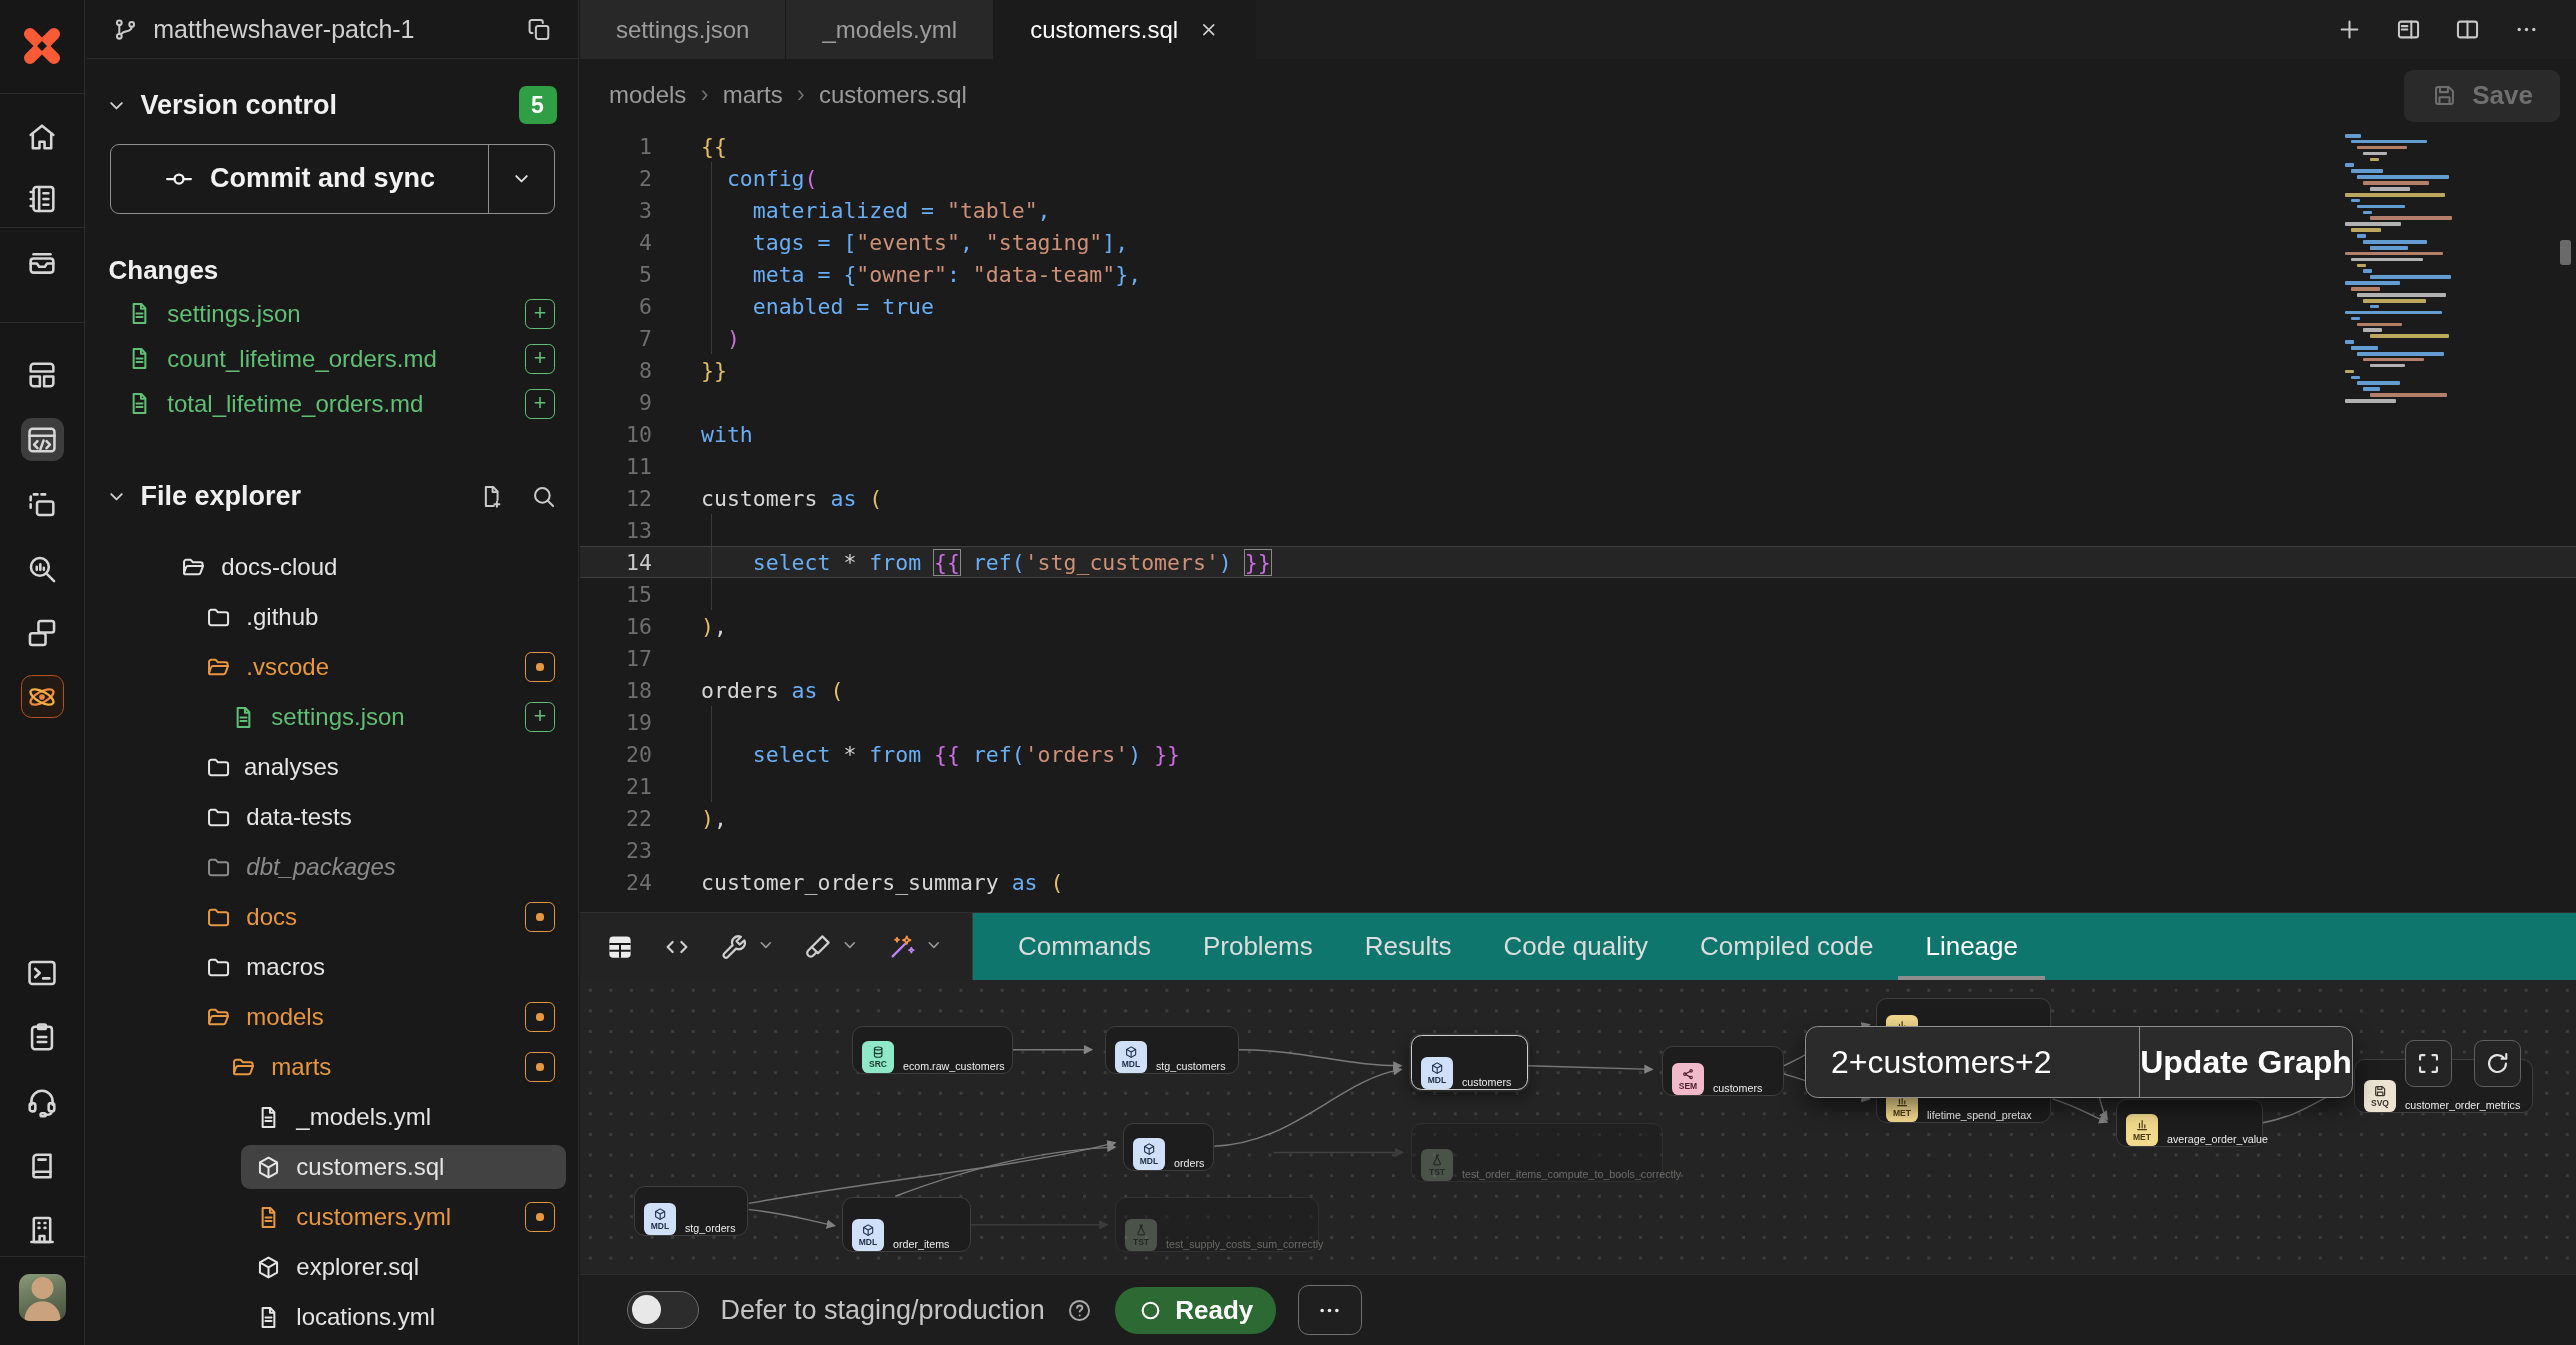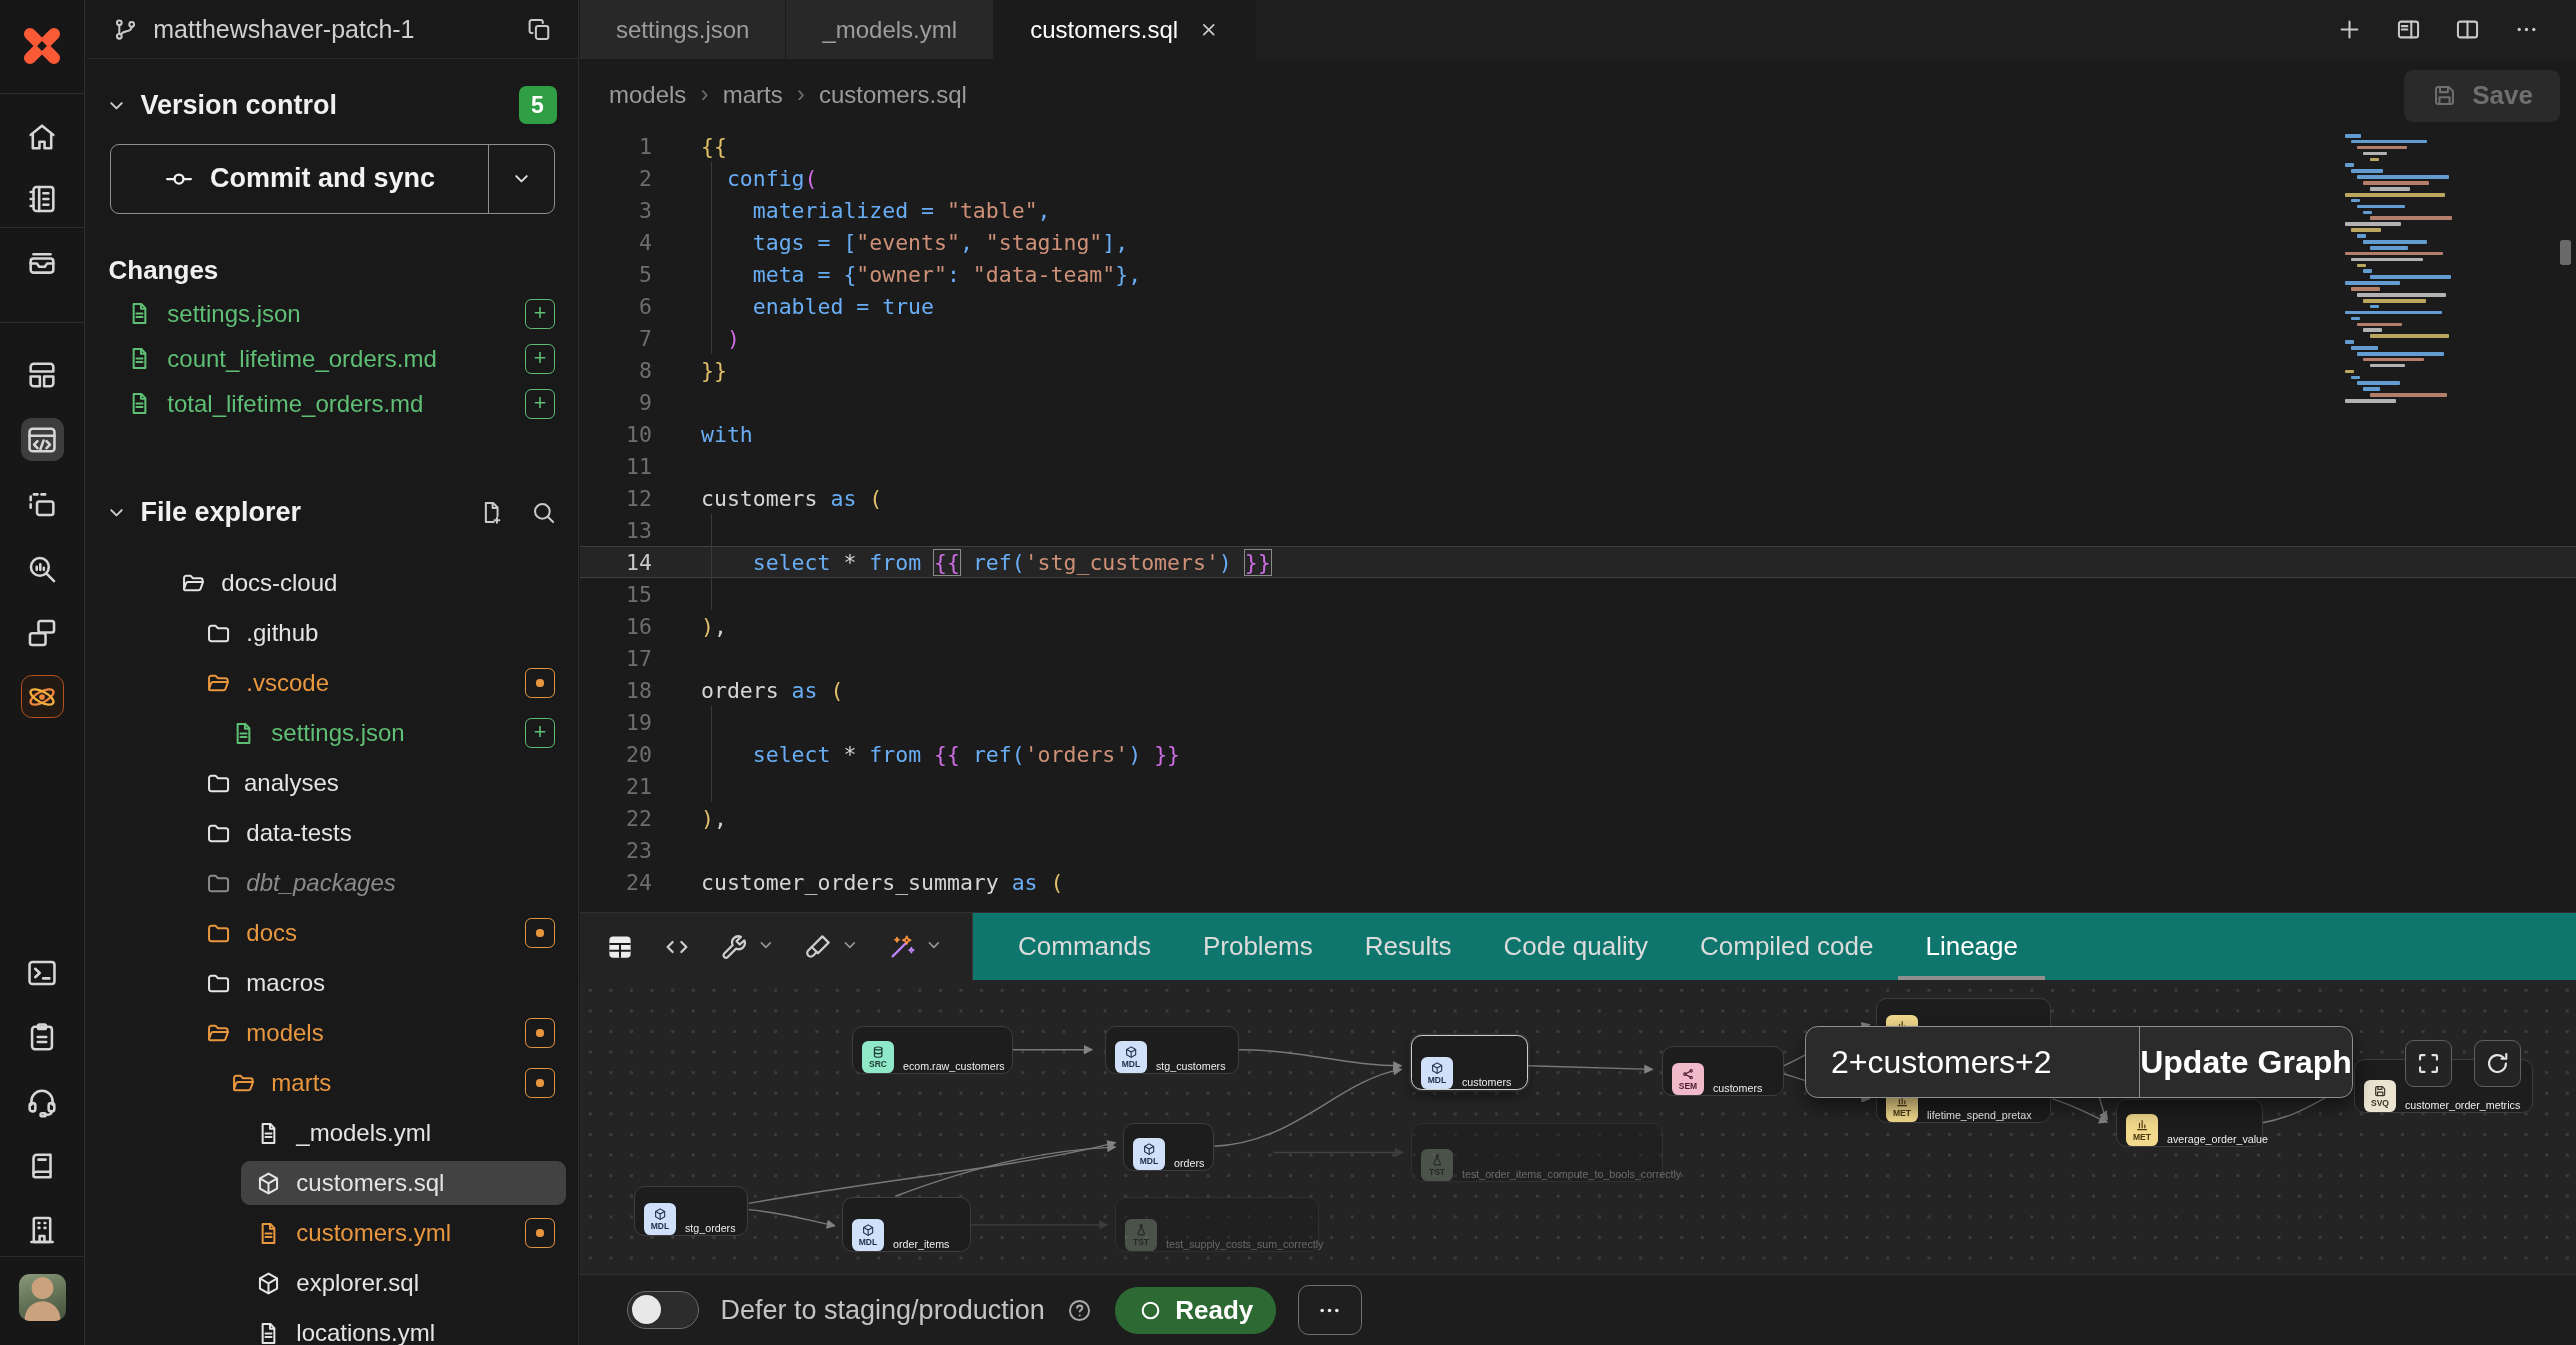--- a/index.html
+++ b/index.html
@@ -34,21 +34,21 @@
   .commit-btn { margin:19.7px 23px 0 23px; height:70px; border:1.8px solid #8f8f8f; border-radius:9px; display:flex; align-items:stretch; color:#f2f2f2; cursor:pointer; }
   .commit-main { flex:1; display:flex; align-items:center; justify-content:center; gap:16px; font-size:27px; font-weight:bold; }
   .commit-main svg { width:30px; height:30px; }
   .commit-chev { width:66px; border-left:1.8px solid #8f8f8f; display:flex; align-items:center; justify-content:center; }
   .commit-chev svg { width:23px; height:23px; color:#e0e0e0; }
   .changes-label { margin:41px 0 5.4px 21.5px; font-size:26px; font-weight:bold; color:#f0f0f0; }
   .change-row { height:45px; display:flex; align-items:center; gap:14.3px; padding-left:39px; padding-right:23px; font-size:24px; color:#5fbf74; cursor:pointer; }
   .change-row svg { width:27px; height:27px; flex:none; }
   .sq-badge { margin-left:auto; width:30px; height:30px; border:1.8px solid currentColor; border-radius:6.3px; display:flex; align-items:center; justify-content:center; font-size:21.5px; line-height:1; flex:none; cursor:pointer; }
   .sq-badge.dot::before { content:""; width:7.2px; height:7.2px; border-radius:50%; background:currentColor; }
-  .fe-header { margin-top:71px; }
+  .fe-header { margin-top:55px; }
   .fe-actions { margin-left:auto; display:flex; gap:25px; color:#d6d6d6; }
   .fe-actions svg { width:27px; height:27px; }
   .tree { margin-top:30px; }
   .tree-row { position:relative; height:50px; display:flex; align-items:center; gap:14.3px; padding-right:23px; font-size:24px; cursor:pointer; }
   .tree-row svg { width:27px; height:27px; flex:none; position:relative; z-index:1; }
   .tree-row .lbl { position:relative; z-index:1; white-space:nowrap; }
   .tree-row .hl { position:absolute; top:2.7px; bottom:2.7px; right:12.5px; background:#424242; border-radius:9px; z-index:0; }
   .c-white { color:#e4e4e4; } .c-orange { color:#e8973f; } .c-green { color:#5fbf74; } .c-gray { color:#8a8a8a; }
   .it { font-style:italic; }
 

